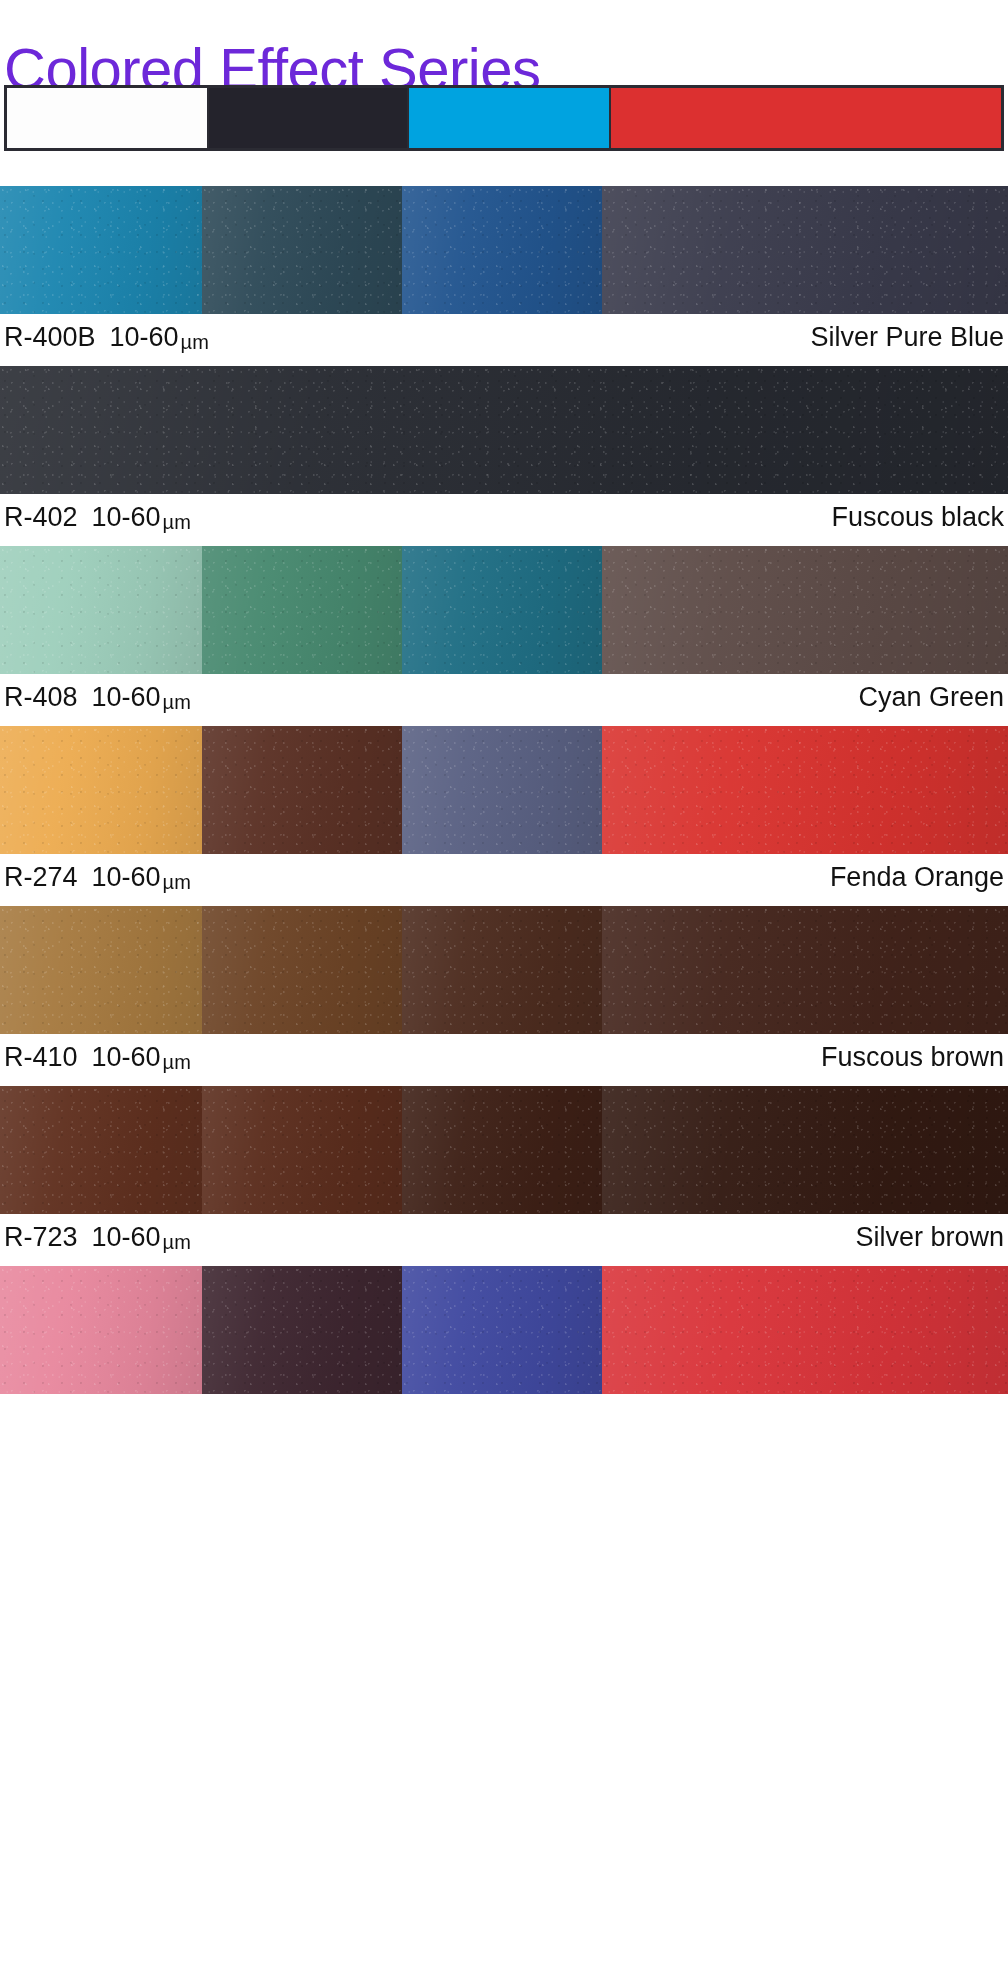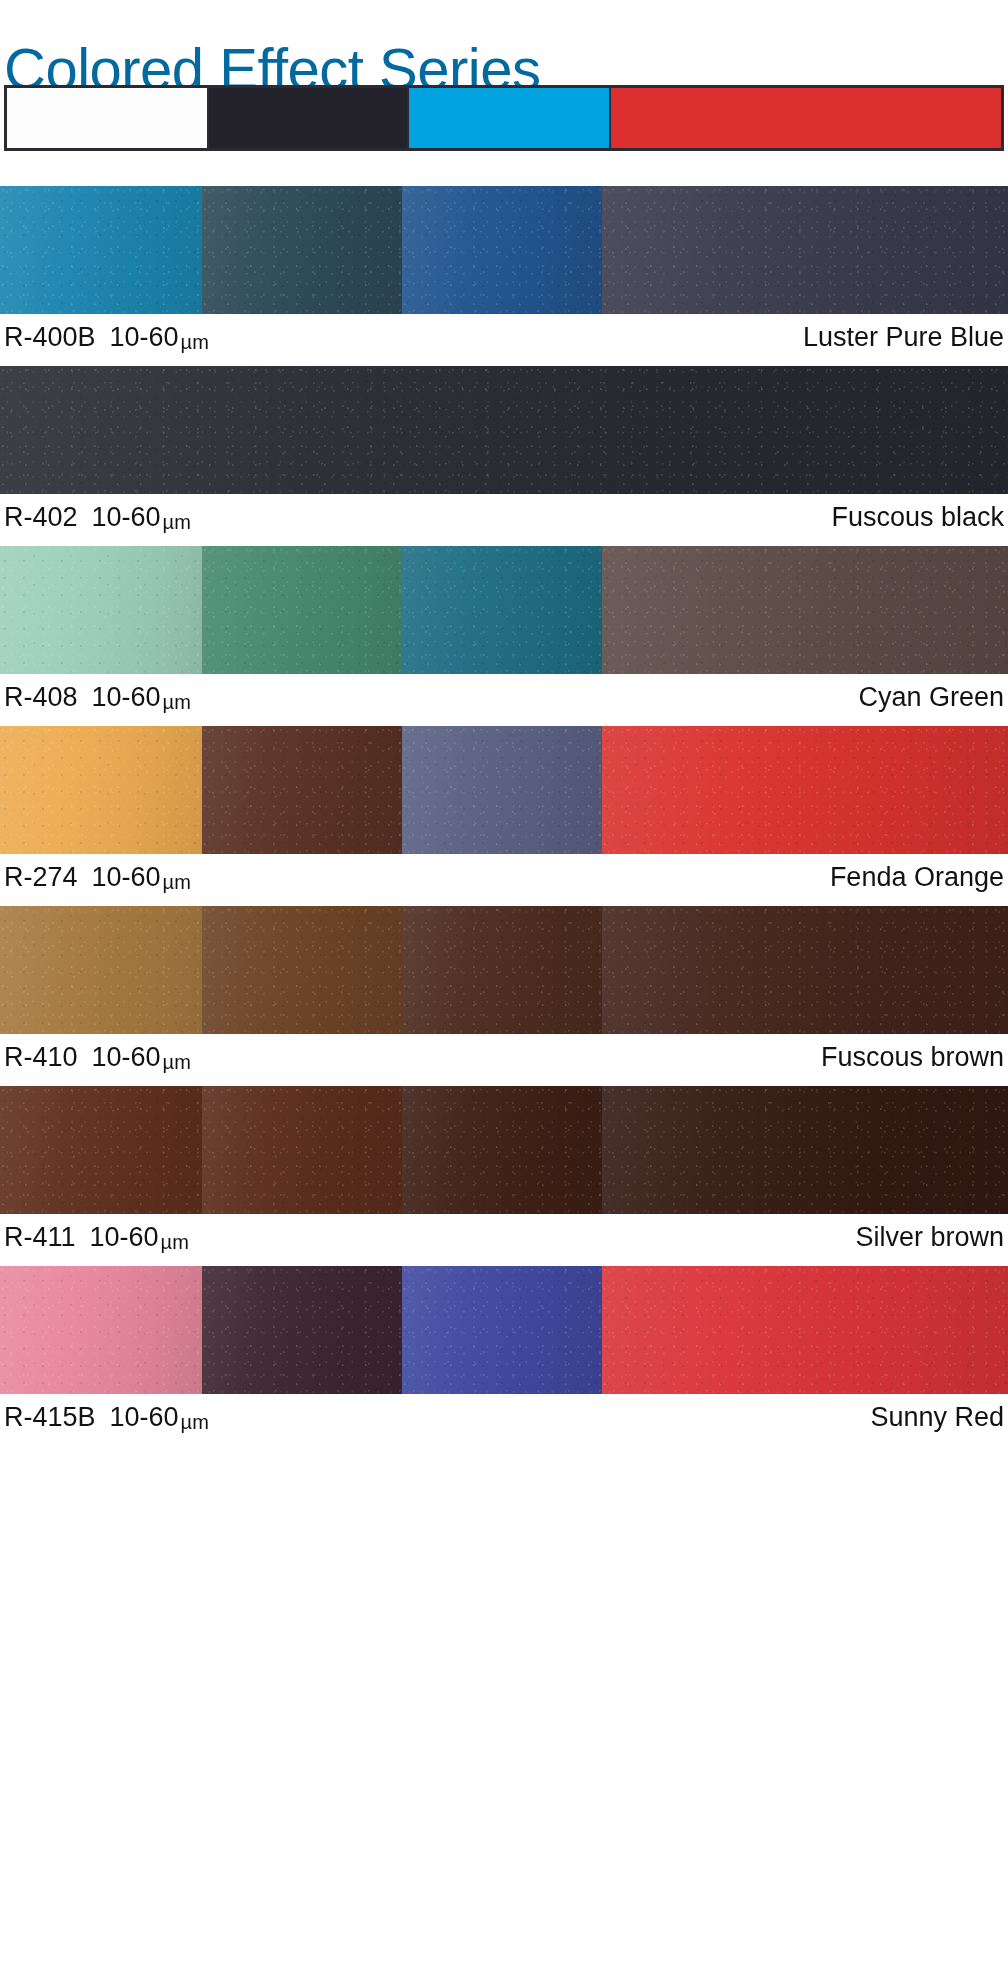--- a/index.html
+++ b/index.html
@@ -18,21 +18,21 @@
 
   
   .page-title {
     position: absolute;
     left: 4px;
     top: -4px;
     font-size: 58px;
     line-height: 68px;
     font-weight: 400;
     letter-spacing: -0.5px;
-    color: #0369a1;
+    color: #6d28d9;
     white-space: nowrap;
   }
 
   
   .legend-bar {
     position: absolute;
     left: 4px;
     top: 85px;
     width: 1000px;
     height: 66px;
@@ -152,21 +152,21 @@
 <div class="rows" id="rows">
     <div class="swatch-row">
       <div class="swatch-strip">
         <div class="swatch-cell c0" style="background: rgb(28, 134, 176);"></div>
         <div class="swatch-cell c1" style="background: rgb(46, 74, 88);"></div>
         <div class="swatch-cell c2" style="background: rgb(34, 85, 143);"></div>
         <div class="swatch-cell c3" style="background: rgb(58, 59, 76);"></div>
       </div>
       <div class="row-labels">
         <div class="label-left"><span class="code">R-400B</span><span class="range">10-60</span><span class="unit">µm</span></div>
-        <div class="label-right">Luster Pure Blue</div>
+        <div class="label-right">Silver Pure Blue</div>
       </div>
     </div>
     <div class="swatch-row">
       <div class="swatch-strip">
         <div class="swatch-cell full" style="background: rgb(39, 42, 49);"></div>
       </div>
       <div class="row-labels">
         <div class="label-left"><span class="code">R-402</span><span class="range">10-60</span><span class="unit">µm</span></div>
         <div class="label-right">Fuscous black</div>
       </div>
@@ -208,29 +208,25 @@
       </div>
     </div>
     <div class="swatch-row">
       <div class="swatch-strip">
         <div class="swatch-cell c0" style="background: rgb(96, 48, 31);"></div>
         <div class="swatch-cell c1" style="background: rgb(91, 45, 29);"></div>
         <div class="swatch-cell c2" style="background: rgb(62, 32, 22);"></div>
         <div class="swatch-cell c3" style="background: rgb(51, 26, 18);"></div>
       </div>
       <div class="row-labels">
-        <div class="label-left"><span class="code">R-411</span><span class="range">10-60</span><span class="unit">µm</span></div>
+        <div class="label-left"><span class="code">R-723</span><span class="range">10-60</span><span class="unit">µm</span></div>
         <div class="label-right">Silver brown</div>
       </div>
     </div>
     <div class="swatch-row">
       <div class="swatch-strip">
         <div class="swatch-cell c0" style="background: rgb(232, 136, 158);"></div>
         <div class="swatch-cell c1" style="background: rgb(62, 38, 48);"></div>
         <div class="swatch-cell c2" style="background: rgb(64, 73, 160);"></div>
         <div class="swatch-cell c3" style="background: rgb(217, 52, 58);"></div>
       </div>
-      <div class="row-labels">
-        <div class="label-left"><span class="code">R-415B</span><span class="range">10-60</span><span class="unit">µm</span></div>
-        <div class="label-right">Sunny Red</div>
-      </div>
     </div>
   </div>
 
 </body></html>

